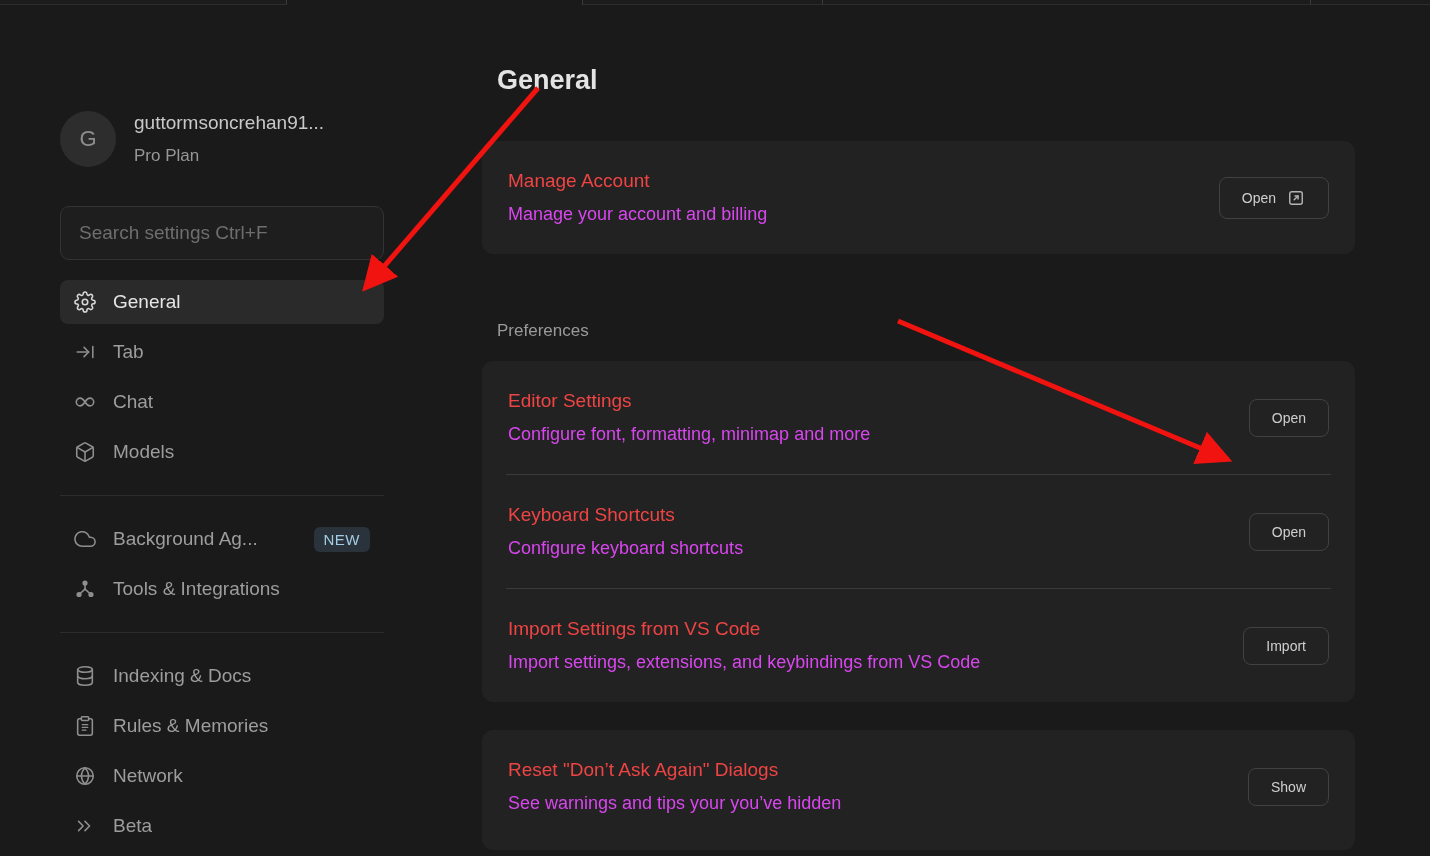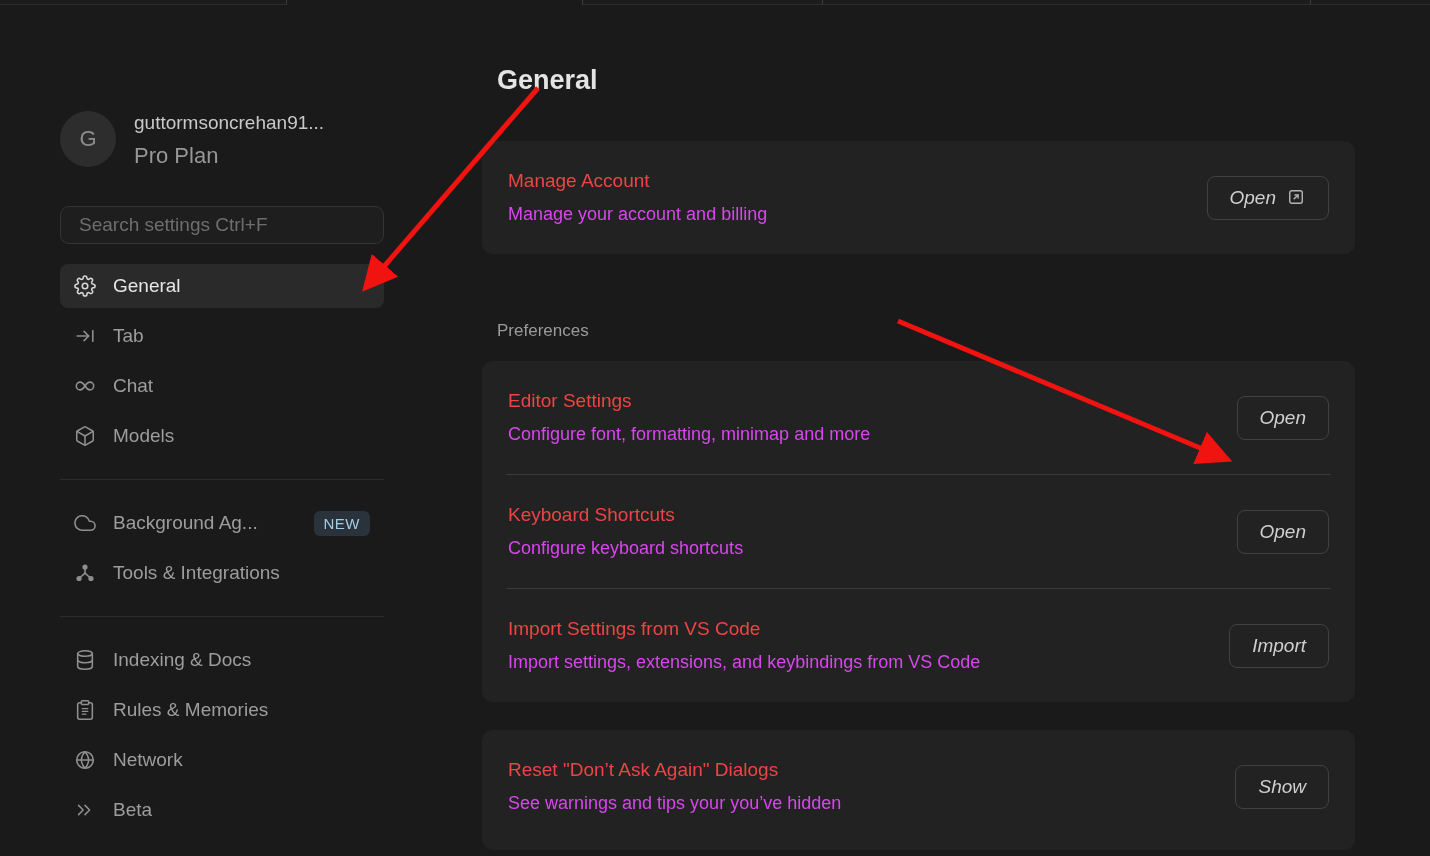--- a/index.html
+++ b/index.html
@@ -17,24 +17,24 @@
   .s1{width:287px}.s2{width:296px}.s3{width:240px}.s4{width:488px}.s5{width:119px}
 
   .layout { display:flex; height:851px; }
 
   
   .sidebar { width:384px; padding-left:60px; flex:none; }
   .account { margin-top:101px; display:flex; align-items:center; gap:18px; }
   .avatar { width:56px; height:56px; border-radius:50%; background:#2d2d2d; color:#8d8d8d;
             display:flex; align-items:center; justify-content:center; font-size:22px; flex:none; }
   .acct-name { font-size:19px; color:#c9c9c9; line-height:33px; white-space:nowrap; }
-  .acct-plan { font-size:22px; color:#979797; line-height:33px; }
+  .acct-plan { font-size:17px; color:#979797; line-height:33px; }
   .search-wrap { margin-top:34px; }
   .search-input {
-    width:324px; height:38px; background:#1e1e1e; border:1px solid #333; border-radius:9px;
+    width:324px; height:54px; background:#1e1e1e; border:1px solid #333; border-radius:9px;
     color:#bbb; font-size:19px; padding:0 18px; outline:none;
     font-family:"Liberation Sans", sans-serif;
   }
   .search-input::placeholder { color:#6e6e6e; }
   .nav { margin-top:20px; width:324px; }
   .nav-item { height:44px; display:flex; align-items:center; gap:17px; padding:0 14px;
               border-radius:8px; font-size:19px; color:#9d9d9d; margin-bottom:6px; cursor:pointer; }
   .nav-item .nicon { width:22px; height:22px; flex:none; color:#8f8f8f; display:flex; align-items:center; }
   .nav-item.selected { background:#2a2a2a; color:#e6e6e6; }
   .nav-item.selected .nicon { color:#d8d8d8; }
@@ -45,22 +45,22 @@
 
   
   .main { margin-left:98px; width:873px; flex:none; }
   .page-title { margin:60px 0 0 15px; font-size:27px; font-weight:600; color:#e4e4e4; }
   .card { background:#222222; border-radius:11px; }
   .card-account { margin-top:45px; }
   .row { display:flex; align-items:center; justify-content:space-between; padding:26px 26px; }
   .row-text .rtitle { font-size:19px; color:#ef4444; line-height:27px; }
   .row-text .rsub { font-size:18px; color:#d946ef; line-height:27px; margin-top:7px; }
   .btn { background:transparent; border:1px solid #414141; border-radius:8px; color:#cfcfcf;
-         font-size:19px; padding:10px 22px; cursor:pointer; display:flex; gap:10px;
-         font-family:"Liberation Sans", sans-serif; white-space:nowrap; flex:none;font-style:italic; }
+         font-size:14px; padding:10px 22px; cursor:pointer; display:flex; align-items:center; gap:10px;
+         font-family:"Liberation Sans", sans-serif; white-space:nowrap; flex:none; }
   .btn .ext { width:20px; height:20px; color:#b5b5b5; }
   .section-label { margin:67px 0 0 15px; font-size:17px; color:#9a9a9a; }
   .card-prefs { margin-top:20px; }
   .row-divider { border:none; border-top:1px solid #3a3a3a; margin:0 24px; }
   .card-reset { margin-top:28px; height:120px; }
 
   
   .annotations { position:absolute; left:0; top:0; pointer-events:none; z-index:50; }
 </style>
 </head>

